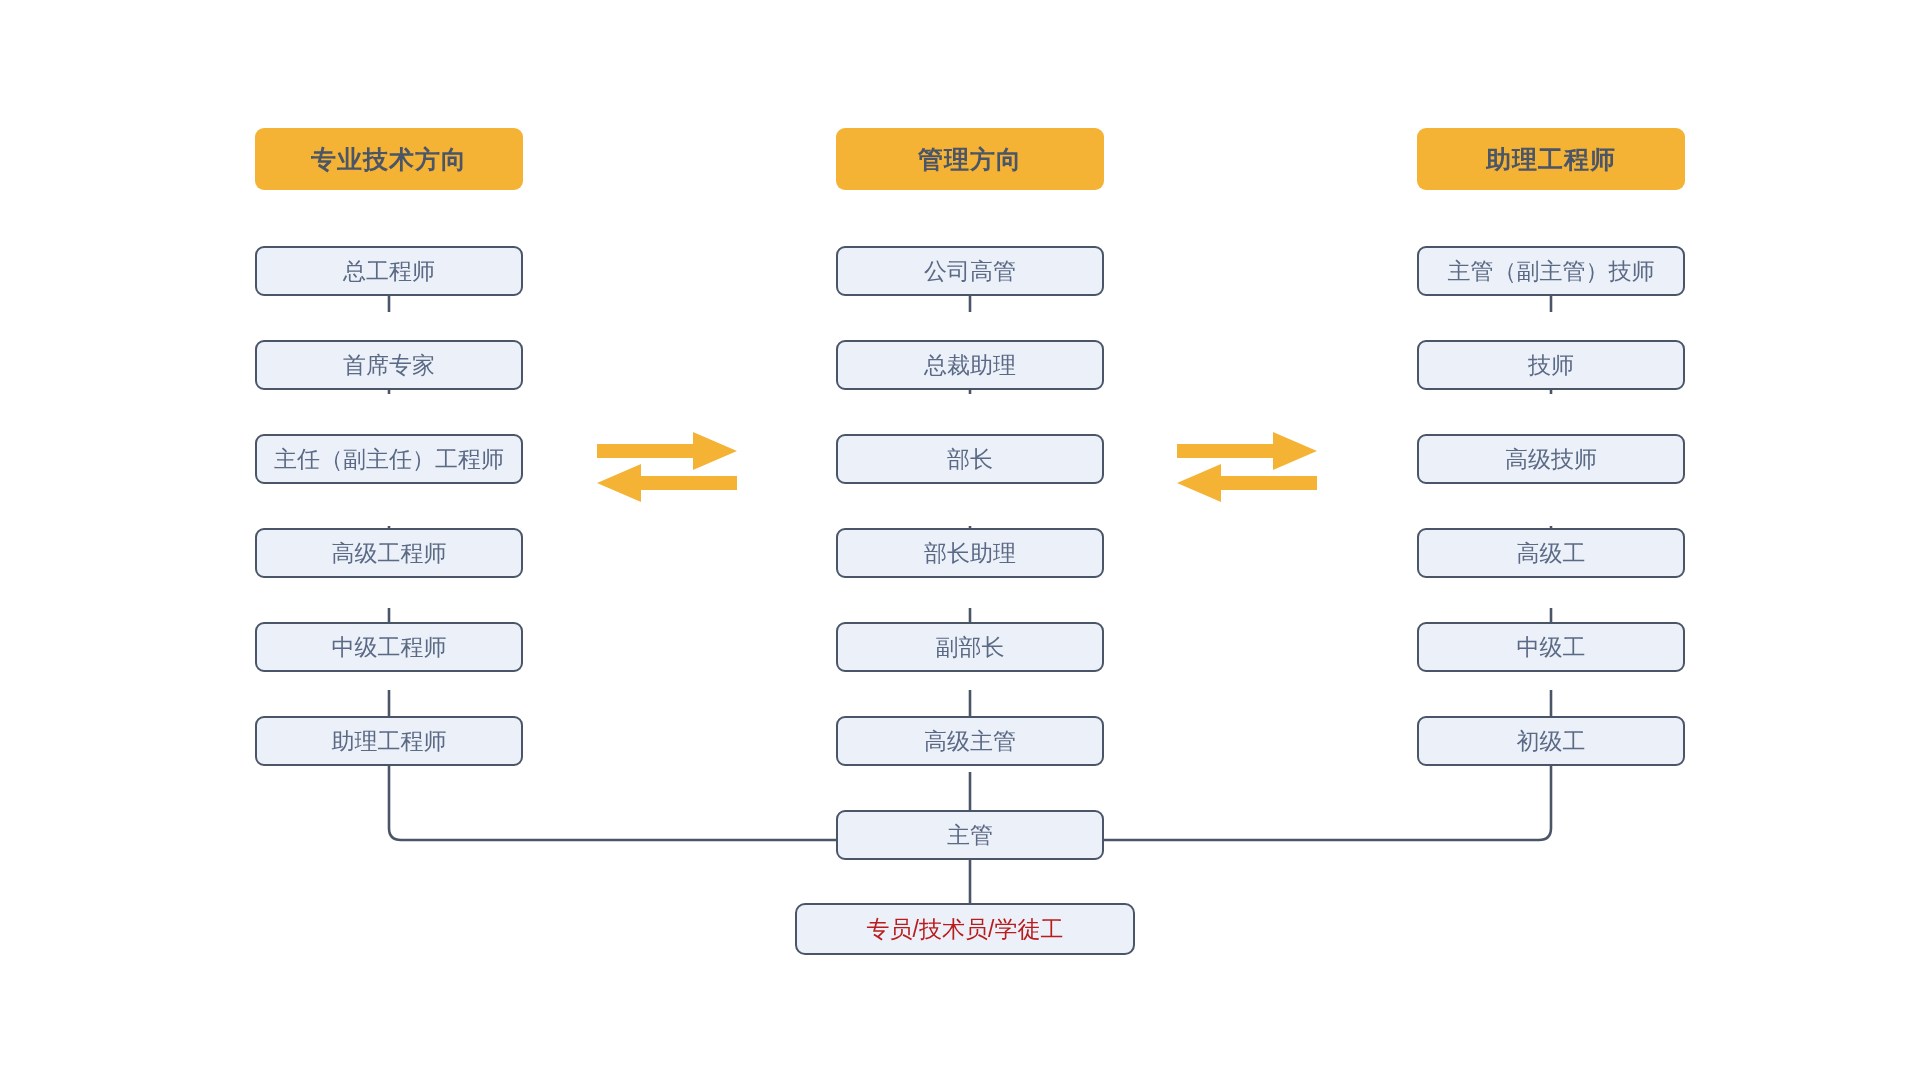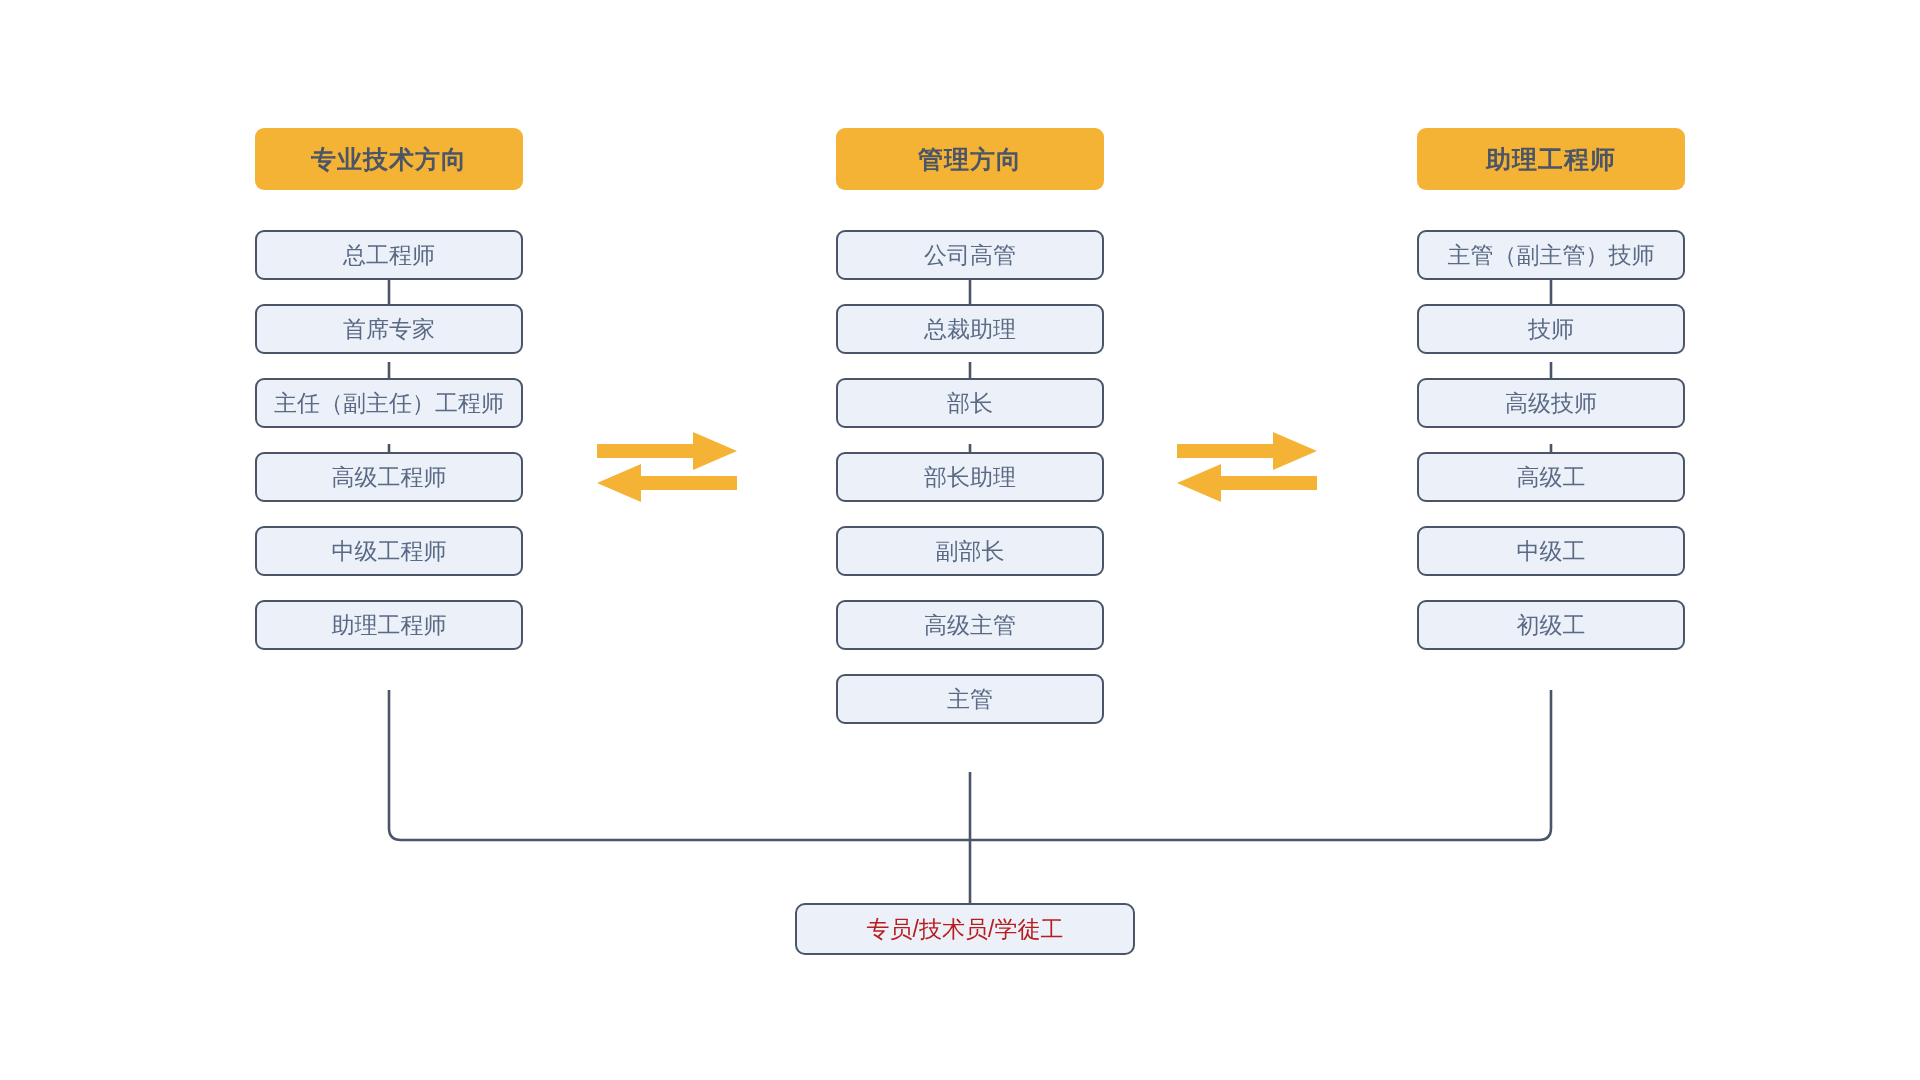--- a/index.html
+++ b/index.html
@@ -21,34 +21,34 @@
   .col-right{left:1417px;width:268px;}
 
   .col-header{
     box-sizing:border-box;
     width:268px;height:62px;
     background:#F5B335;
     border-radius:9px;
     display:flex;align-items:center;justify-content:center;
     font-size:25px;font-weight:bold;color:#4A5568;
     letter-spacing:1px;
-    margin-bottom:40px;
+    margin-bottom:56px;
   }
 
   .node{
     box-sizing:border-box;
     width:268px;height:50px;
     background:#EBF0F9;
     border:2.2px solid #4A5568;
     border-radius:9px;
     display:flex;align-items:center;justify-content:center;
     font-size:23px;color:#5A6A85;
     white-space:nowrap;
   }
-  .node + .node{margin-top:24px;}
+  .node + .node{margin-top:44px;}
 
   
   .terminal{
     position:absolute;z-index:2;
     left:795px;top:903px;
     box-sizing:border-box;
     width:340px;height:52px;
     background:#EBF0F9;
     border:2.2px solid #4A5568;
     border-radius:10px;

